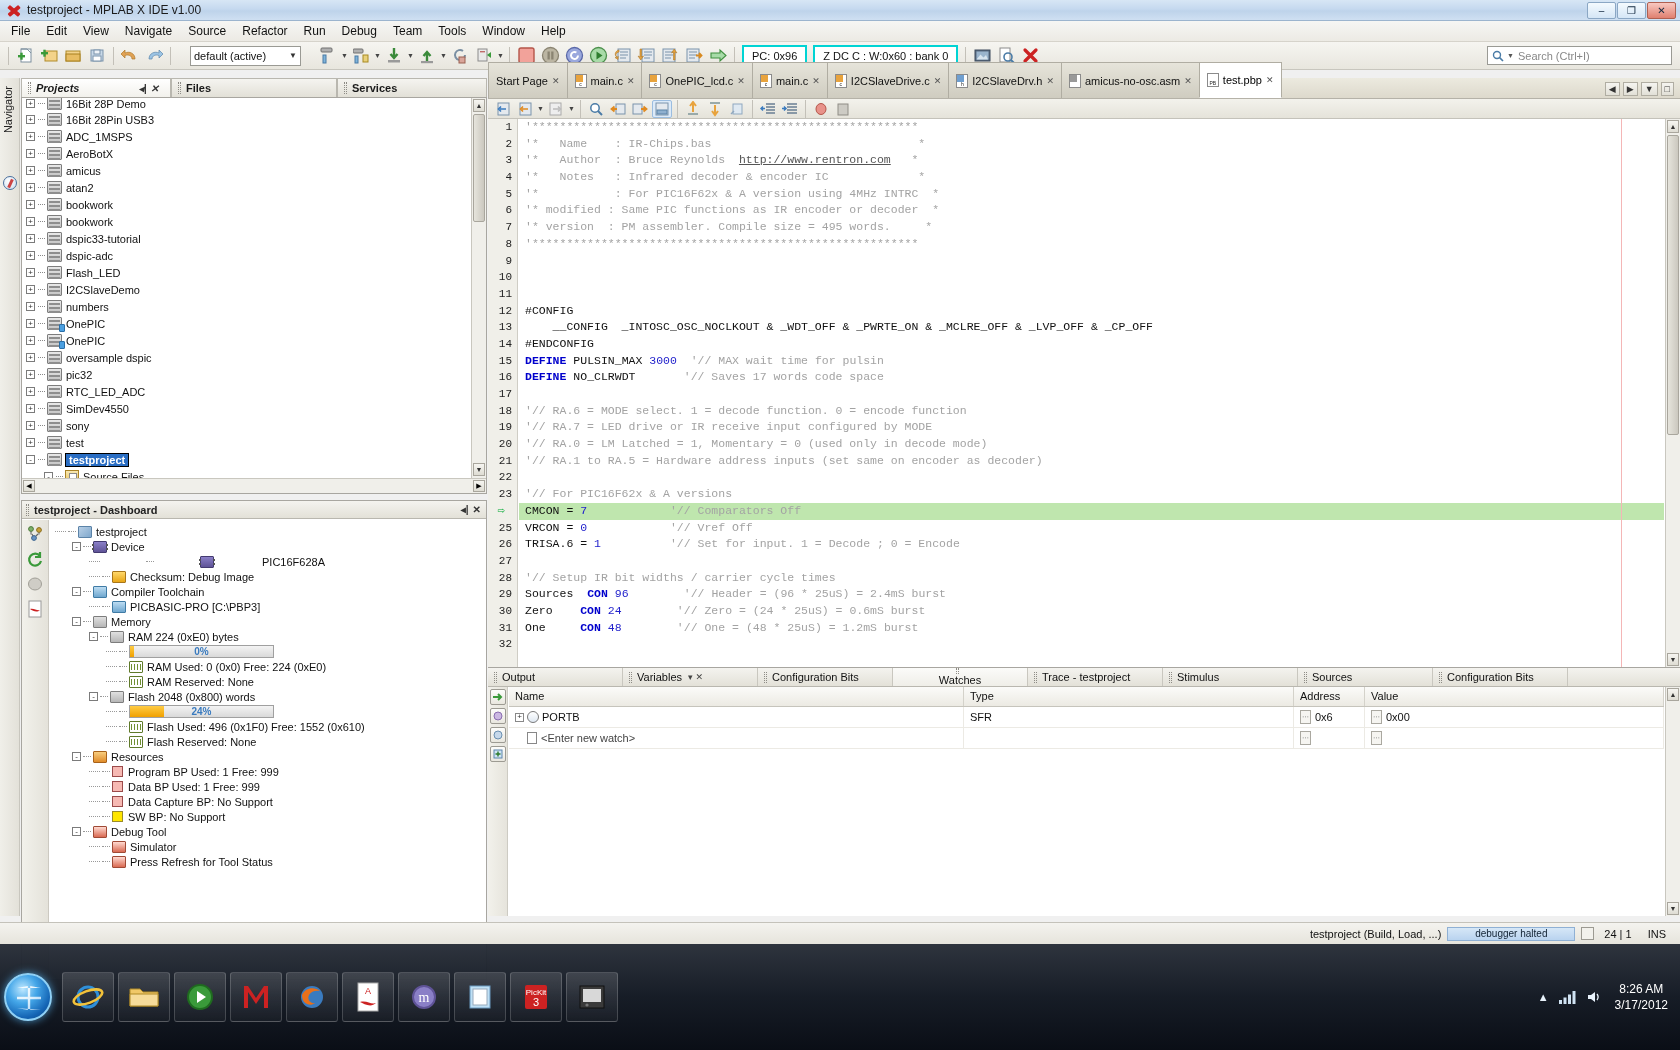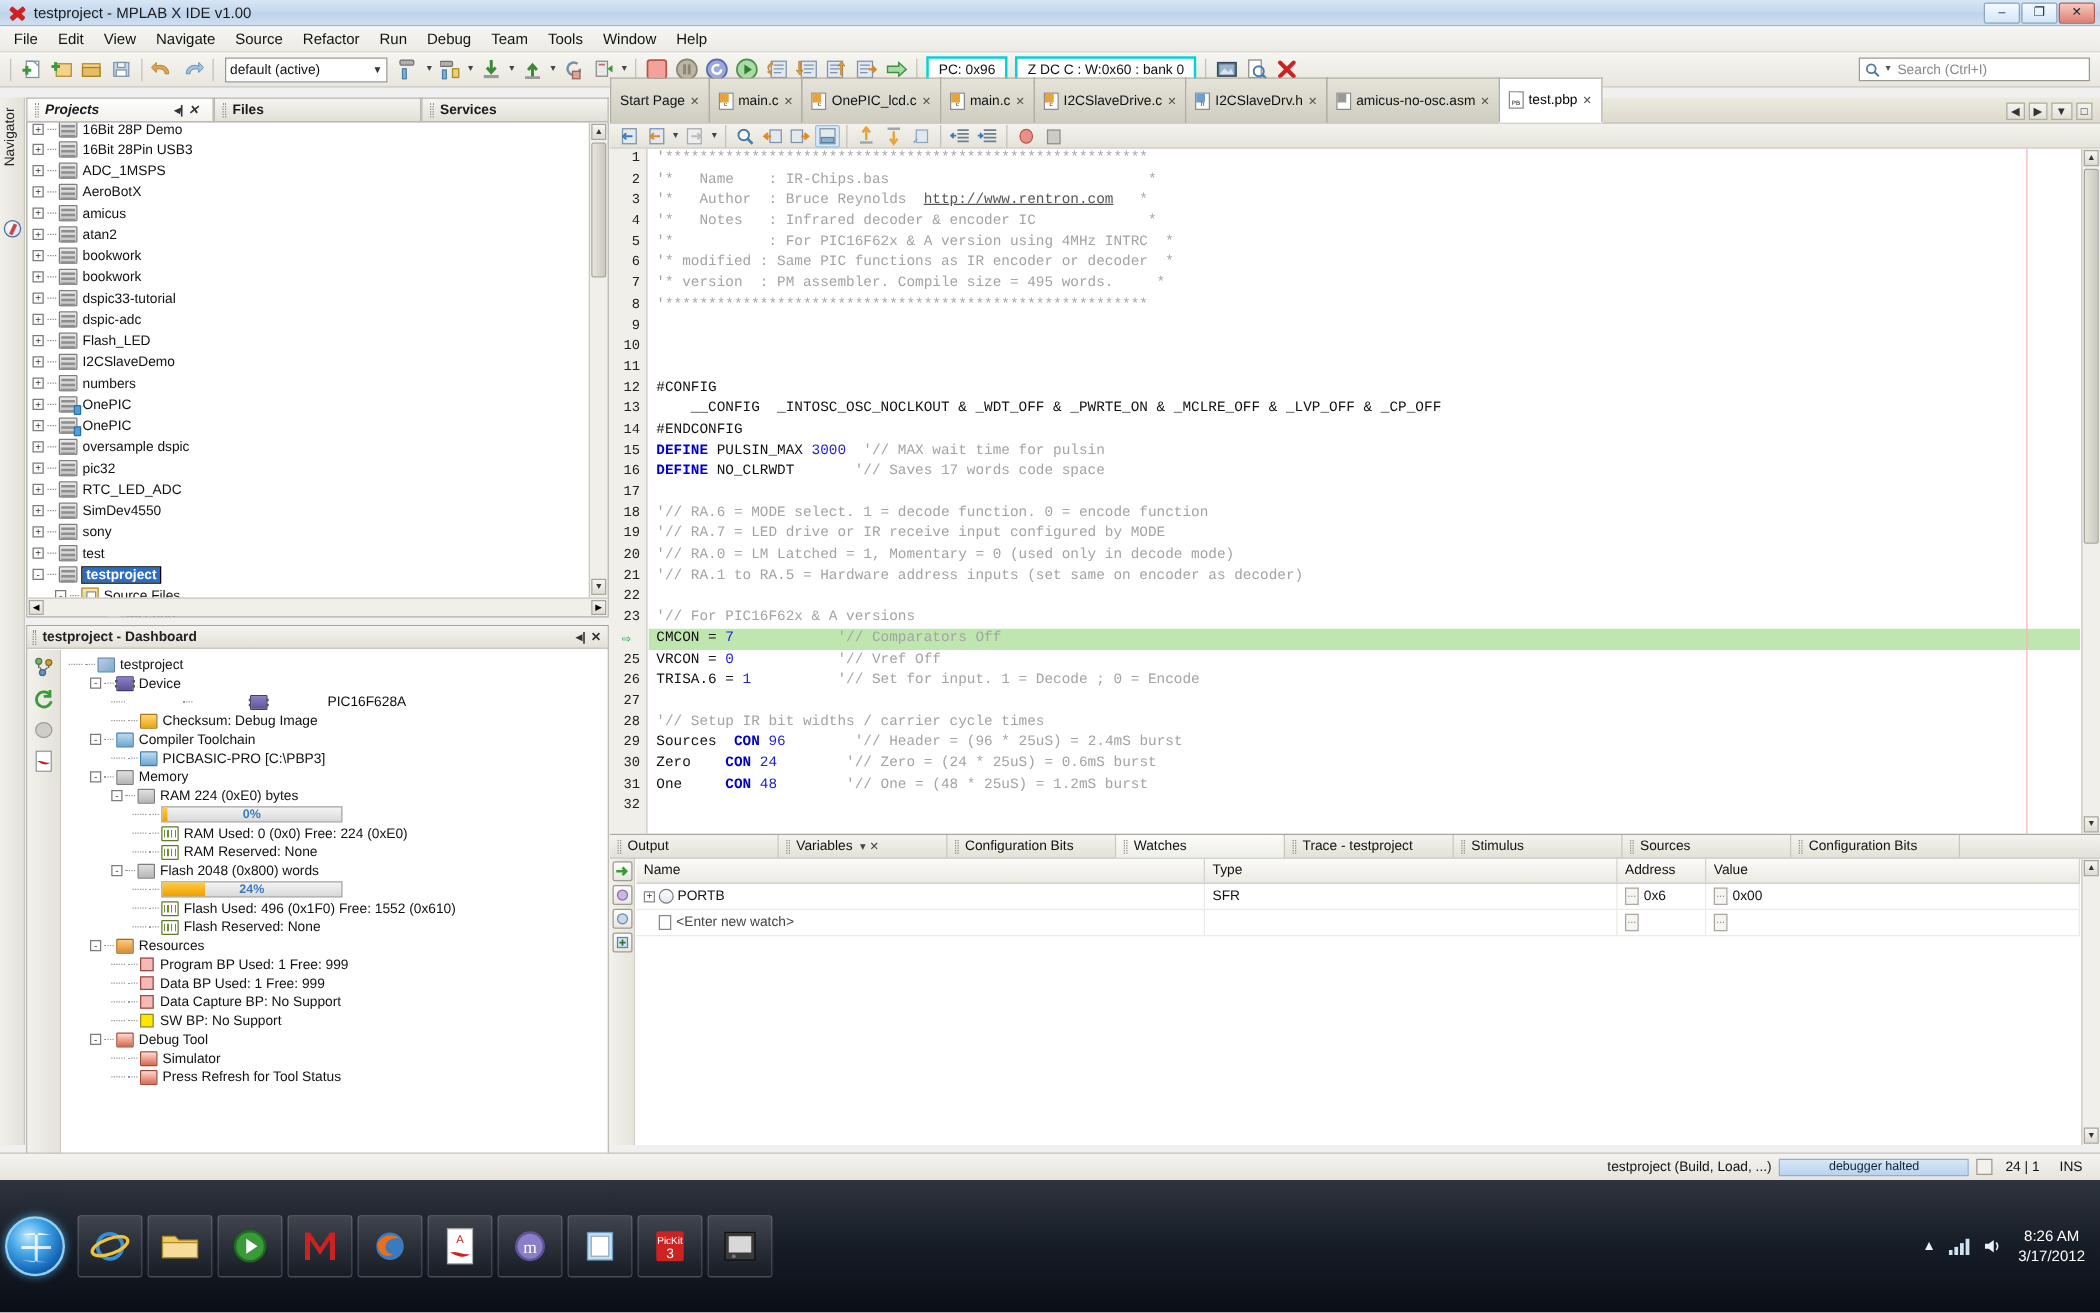--- a/index.html
+++ b/index.html
@@ -55,23 +55,23 @@
     display: flex; align-items: center; padding-left: 4px;
   }
   .tbtn {
     width: 22px; height: 22px; margin: 0 1px;
     display: flex; align-items: center; justify-content: center;
     border: 1px solid transparent; border-radius: 2px; position: relative;
   }
   .tsep { width: 1px; height: 18px; background: #c3c0b8; margin: 0 4px; }
   .tdrop { font-size: 7px; color: #444; width: 9px; text-align: center; }
   .combo {
-    width: 130px; height: 20px; background: #fff; border: 1px solid #9a9a94;
+    width: 111px; height: 20px; background: #fff; border: 1px solid #9a9a94;
     display: flex; align-items: center; padding: 0 3px; font-size: 11px; color:#111;
-    margin: 0 5px;
+    margin: 0 15px;
   }
   .combo .arrow { margin-left: auto; font-size: 8px; color:#333; }
   .statusbox {
     height: 22px; border: 2px solid #00d4d4; background: #fff;
     display: flex; align-items: center; padding: 0 8px; font-size: 11px;
     color: #111; margin: 0 3px;
   }
   .searchbox {
     margin-left: auto; margin-right: 8px; width: 185px; height: 19px;
     background: #fff; border: 1px solid #9a9a94; display: flex; align-items: center;
@@ -293,21 +293,21 @@
   }
   .bpane-tabs {
     height:19px; display:flex; align-items:stretch;
     background: linear-gradient(to bottom,#f4f3ef,#e3e1d8);
     border-bottom:1px solid #b9b7af;
   }
   .btab {
     display:flex; align-items:center; font-size:11px; color:#111; padding:0 6px;
     border-right:1px solid #c9c7bf; white-space:nowrap;
   }
-  .btab.active { background:linear-gradient(to bottom,#fbfbf9,#efeee8); font-weight:normal;}
+  .btab.active { background:linear-gradient(to bottom,#fbfbf9,#efeee8); font-weight:normal;flex-direction:column;}
   .btab .bgrip { width:3px;height:11px;border-left:1px dotted #8d8b85;border-right:1px dotted #8d8b85;margin-right:5px;}
   .btab .ticons { margin-left:6px; display:flex; gap:3px; font-size:9px; color:#444; }
 
   .wt-rail {
     position:absolute; left:0; top:19px; width:20px; bottom:0;
     background:linear-gradient(to right,#f2f1eb,#e6e4dc); border-right:1px solid #cdcbc3;
     padding-top:2px; display:flex; flex-direction:column; align-items:center; gap:3px;
   }
   .wt-btn { width:16px; height:16px; border:1px solid #9d9b93; background:linear-gradient(to bottom,#fdfdfb,#e9e7df);
      border-radius:2px; display:flex;align-items:center;justify-content:center;}
@@ -323,21 +323,21 @@
      background:linear-gradient(to bottom,#fff,#dfe8f2); margin-right:3px; flex:0 0 auto;}
 
   
   .statusbar {
     position:absolute; left:0; top:922px; width:1680px; height:22px;
     background: linear-gradient(to bottom,#f4f3ef,#e6e4dc);
     border-top:1px solid #c4c2ba;
     display:flex; align-items:center; font-size:11px; color:#111;
   }
   .sb-progress {
-    width:152px; height:14px; background:linear-gradient(to bottom,#d6e7f7,#b9d3ef);
+    width:128px; height:14px; background:linear-gradient(to bottom,#d6e7f7,#b9d3ef);
     border:1px solid #8fb0d4; display:flex; align-items:center; justify-content:center;
     font-size:10px; color:#123; margin: 0 6px;
   }
   .sb-sq { width:13px;height:13px;border:1px solid #9c9a92;background:#f2f1ec;margin-right:10px;}
 
   
   .taskbar {
     position:absolute; left:0; top:944px; width:1680px; height:106px;
     background: linear-gradient(to bottom, rgba(40,46,56,0.97) 0%, rgba(20,26,36,0.99) 50%, rgba(10,14,22,1) 100%);
     display:flex; align-items:center; padding-left:4px;

